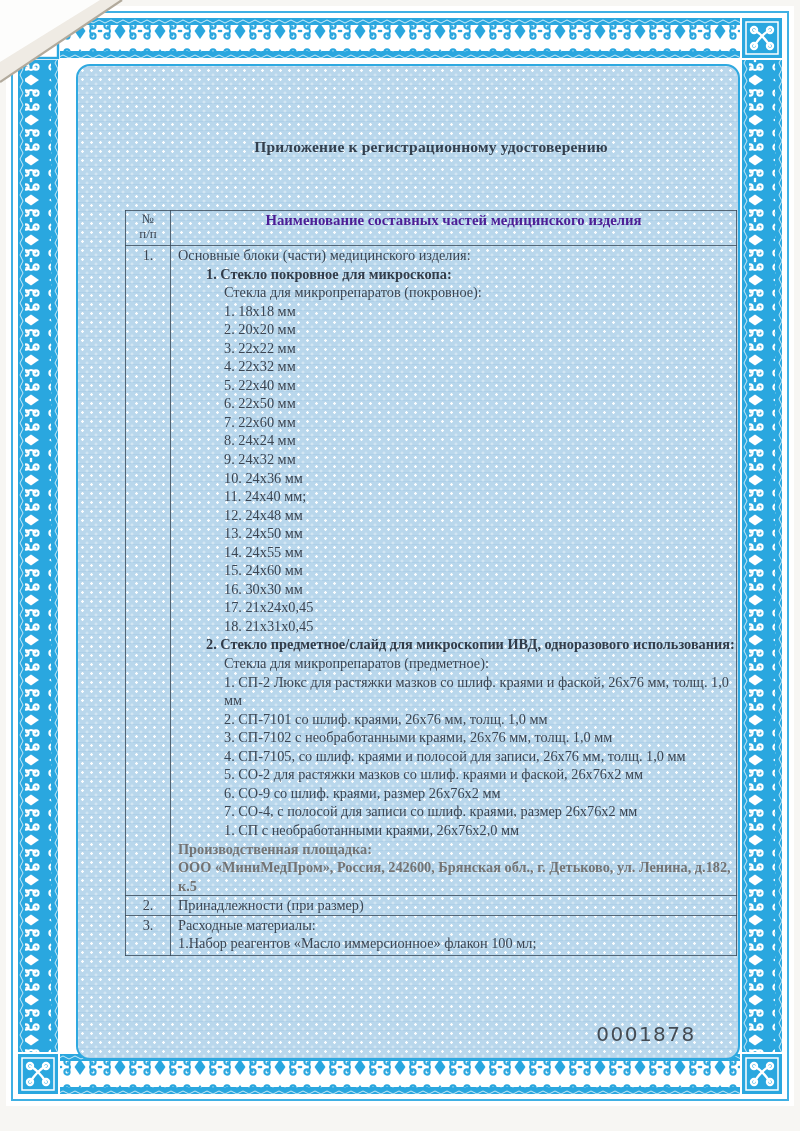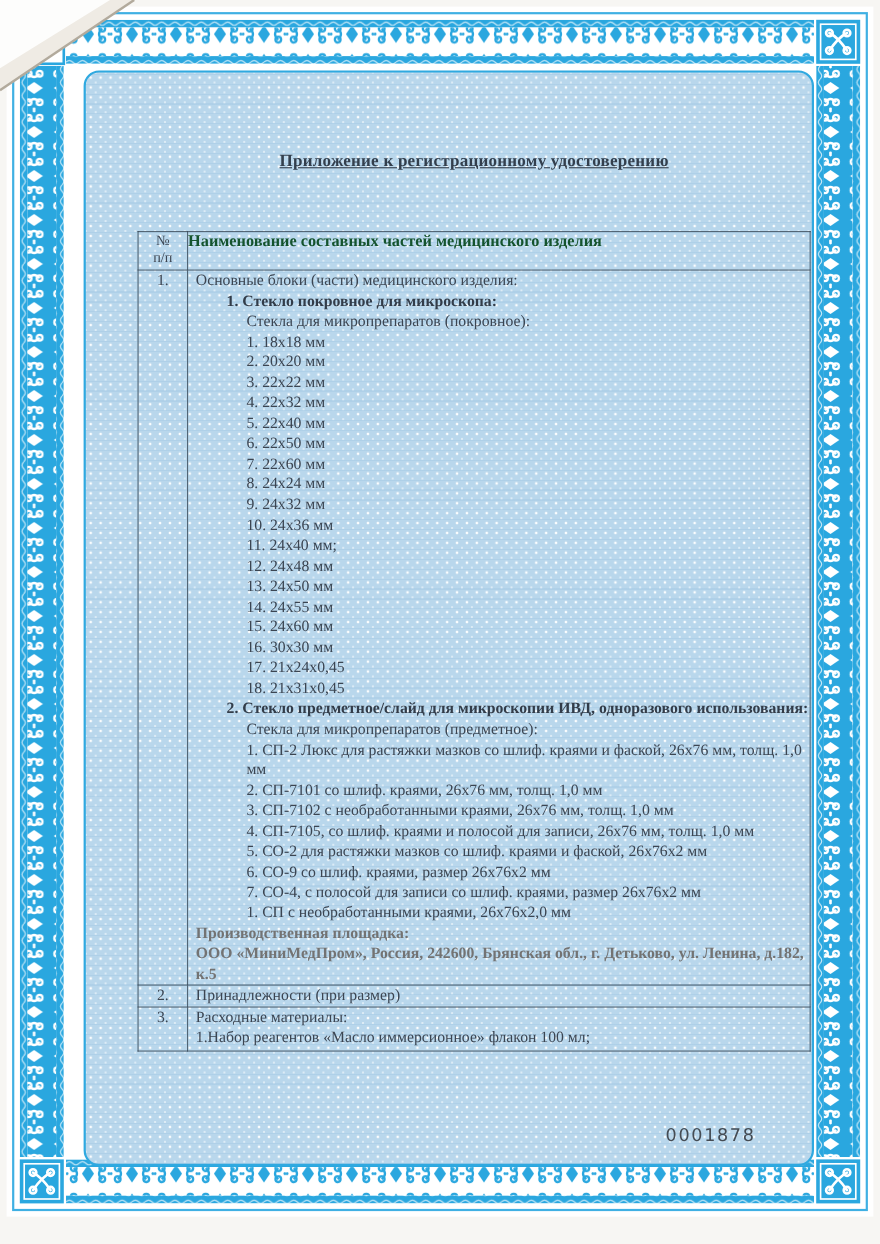--- a/index.html
+++ b/index.html
@@ -28,44 +28,44 @@
     background-color:#b9d7ec;
     background-image:
       radial-gradient(rgba(255,255,255,.95) 1.1px, rgba(255,255,255,0) 1.5px),
       radial-gradient(rgba(255,255,255,.5) 1px, rgba(255,255,255,0) 1.4px),
       repeating-linear-gradient(0deg, rgba(148,190,222,.28) 0 1px, rgba(0,0,0,0) 1px 9px);
     background-size:9px 9px, 9px 9px, auto;
     background-position:0 0, 4.5px 4.5px, 0 0;
   }
   .content{position:absolute;inset:0;color:#3b4552;}
   .title{position:absolute;left:119px;width:612px;text-align:center;font-weight:bold;
-         font-size:15.5px;color:#333f4d;letter-spacing:.2px;text-decoration:underline;}
+         font-size:15.5px;color:#333f4d;letter-spacing:.2px;}
   .t1{top:132px;}
   .t2{top:172px;}
   table.doc-table{
     position:absolute;left:119px;top:204px;width:612px;
     border-collapse:collapse;table-layout:fixed;
     font-size:14.3px;line-height:18.55px;color:#3b4552;
   }
   table.doc-table td{border:1px solid rgba(56,72,88,.8);vertical-align:top;padding:0;}
   .col-no{width:45px;}
   td.no-cell{text-align:center;padding-top:1px;}
   .hdr-no{font-size:13px;line-height:15px;text-align:center;padding-top:3px;height:34px;}
-  .hdr-name{font-weight:bold;text-align:left;font-size:14.8px;padding-top:8px;color:#14532d;}
+  .hdr-name{font-weight:bold;text-align:center;font-size:14.8px;padding-top:8px;color:#4c1d95;}
   td.body-cell{padding:1px 46px 2px 0;}
   .ln{padding-left:7px;}
   .sec-head{font-weight:bold;color:#323c49;padding-left:53px;text-indent:-18px;}
   .sub,.item{padding-left:53px;font-family:Liberation Serif, serif;}
   .bold-ln{font-weight:bold;color:#737373;padding-left:7px;}
   .row2-cell{height:18px;}
   .row3-cell{height:39px;margin-left:16px;}
   .serial{
     position:absolute;left:548px;top:1016px;width:184px;text-align:center;
     font-family:"DejaVu Sans","Liberation Sans",sans-serif;
-    font-size:16px;color:#454c54;letter-spacing:1.5px;
+    font-size:20px;color:#454c54;letter-spacing:1.5px;
   }
   .fold{position:absolute;left:0;top:0;width:126px;height:86px;}
   .fold svg{display:block;width:100%;height:100%;}
 </style>
 </head>
 <body>
 
 <svg width="0" height="0" style="position:absolute" aria-hidden="true">
   <defs>
     <pattern id="orn-h" width="40" height="26" patternUnits="userSpaceOnUse">

